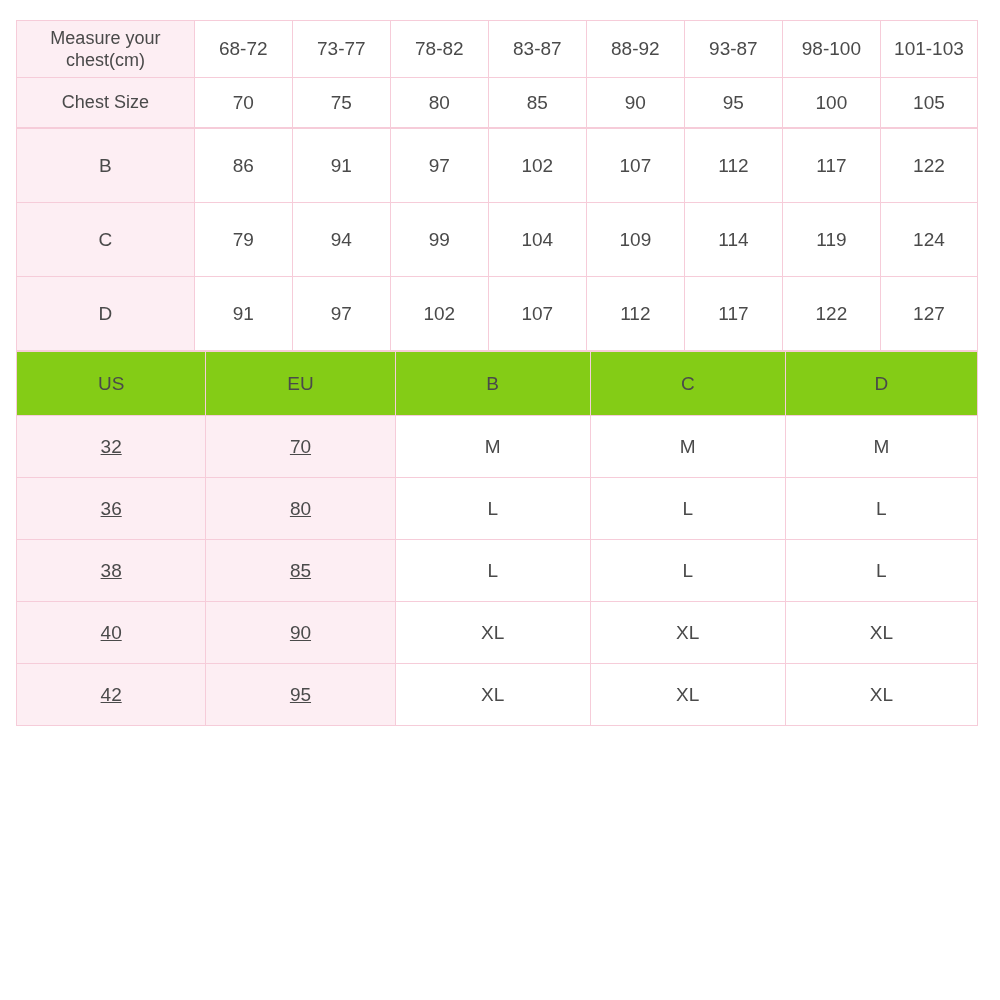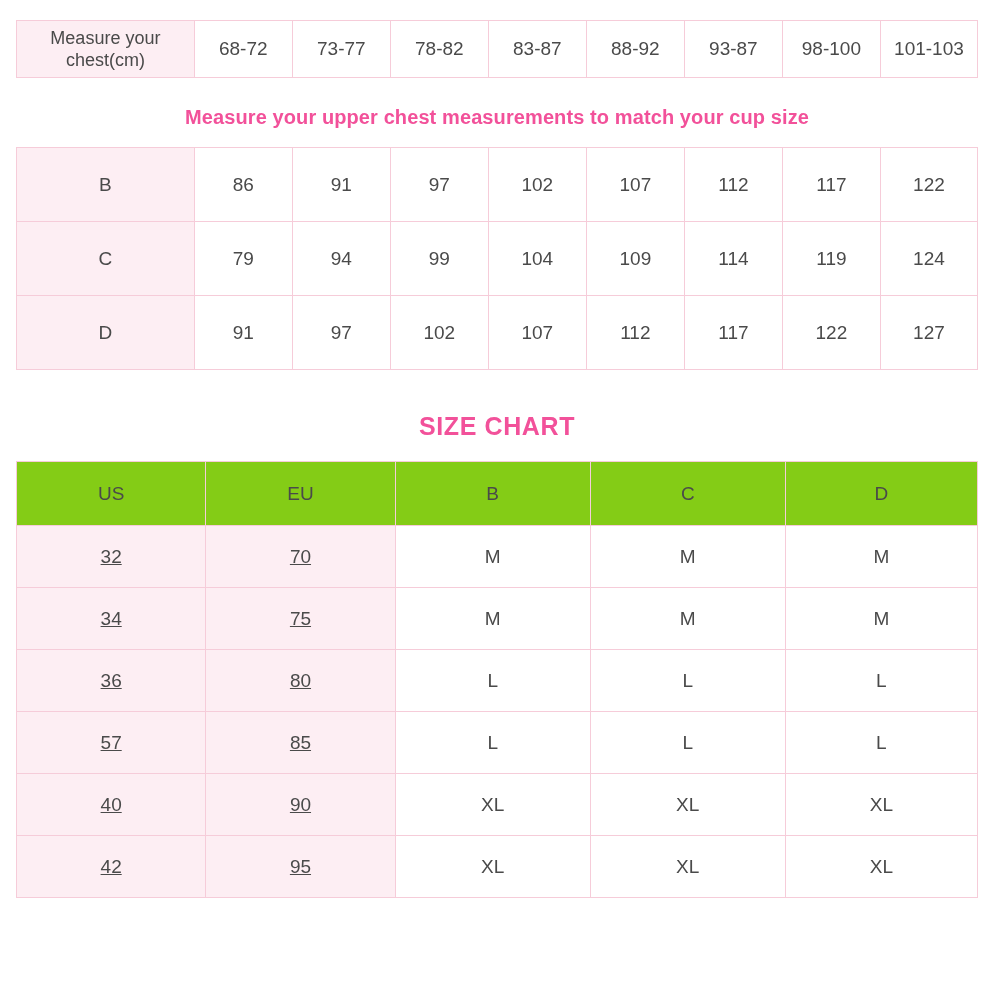--- a/index.html
+++ b/index.html
@@ -101,24 +101,34 @@
         <td class="lbl-cell">Measure your chest(cm)</td>
         <td>68-72</td>
         <td>73-77</td>
         <td>78-82</td>
         <td>83-87</td>
         <td>88-92</td>
         <td>93-87</td>
         <td>98-100</td>
         <td>101-103</td>
       </tr>
+      <tr>
+        <td class="lbl-cell">Chest Size</td>
+        <td>70</td>
+        <td>75</td>
+        <td>80</td>
+        <td>85</td>
+        <td>90</td>
+        <td>95</td>
+        <td>100</td>
+        <td>105</td>
+      </tr>
     </tbody>
   </table>
 
-  <div class="cup-note">Measure your upper chest measurements to match your cup size</div>
 
   <table class="t-cup">
     <colgroup>
       <col style="width:18.5%">
       <col style="width:10.2%">
         <col style="width:10.2%">
         <col style="width:10.2%">
         <col style="width:10.2%">
       <col style="width:10.2%">
         <col style="width:10.2%">
@@ -155,21 +165,20 @@
         <td>102</td>
         <td>107</td>
         <td>112</td>
         <td>117</td>
         <td>122</td>
         <td>127</td>
       </tr>
     </tbody>
   </table>
 
-  <div class="size-chart-title">SIZE CHART</div>
 
   <table class="t-size">
     <colgroup>
       <col style="width:19.7%">
         <col style="width:19.7%">
         <col style="width:20.3%">
         <col style="width:20.3%">
         <col style="width:20.0%">
     </colgroup>
     <tbody>
@@ -181,35 +190,28 @@
         <td>D</td>
       </tr>
       <tr class="body-row">
         <td class="us-col">32</td>
         <td class="eu-col">70</td>
         <td>M</td>
         <td>M</td>
         <td>M</td>
       </tr>
       <tr class="body-row">
-        <td class="us-col">34</td>
-        <td class="eu-col">75</td>
-        <td>M</td>
-        <td>M</td>
-        <td>M</td>
-      </tr>
-      <tr class="body-row">
         <td class="us-col">36</td>
         <td class="eu-col">80</td>
         <td>L</td>
         <td>L</td>
         <td>L</td>
       </tr>
       <tr class="body-row">
-        <td class="us-col">57</td>
+        <td class="us-col">38</td>
         <td class="eu-col">85</td>
         <td>L</td>
         <td>L</td>
         <td>L</td>
       </tr>
       <tr class="body-row">
         <td class="us-col">40</td>
         <td class="eu-col">90</td>
         <td>XL</td>
         <td>XL</td>

